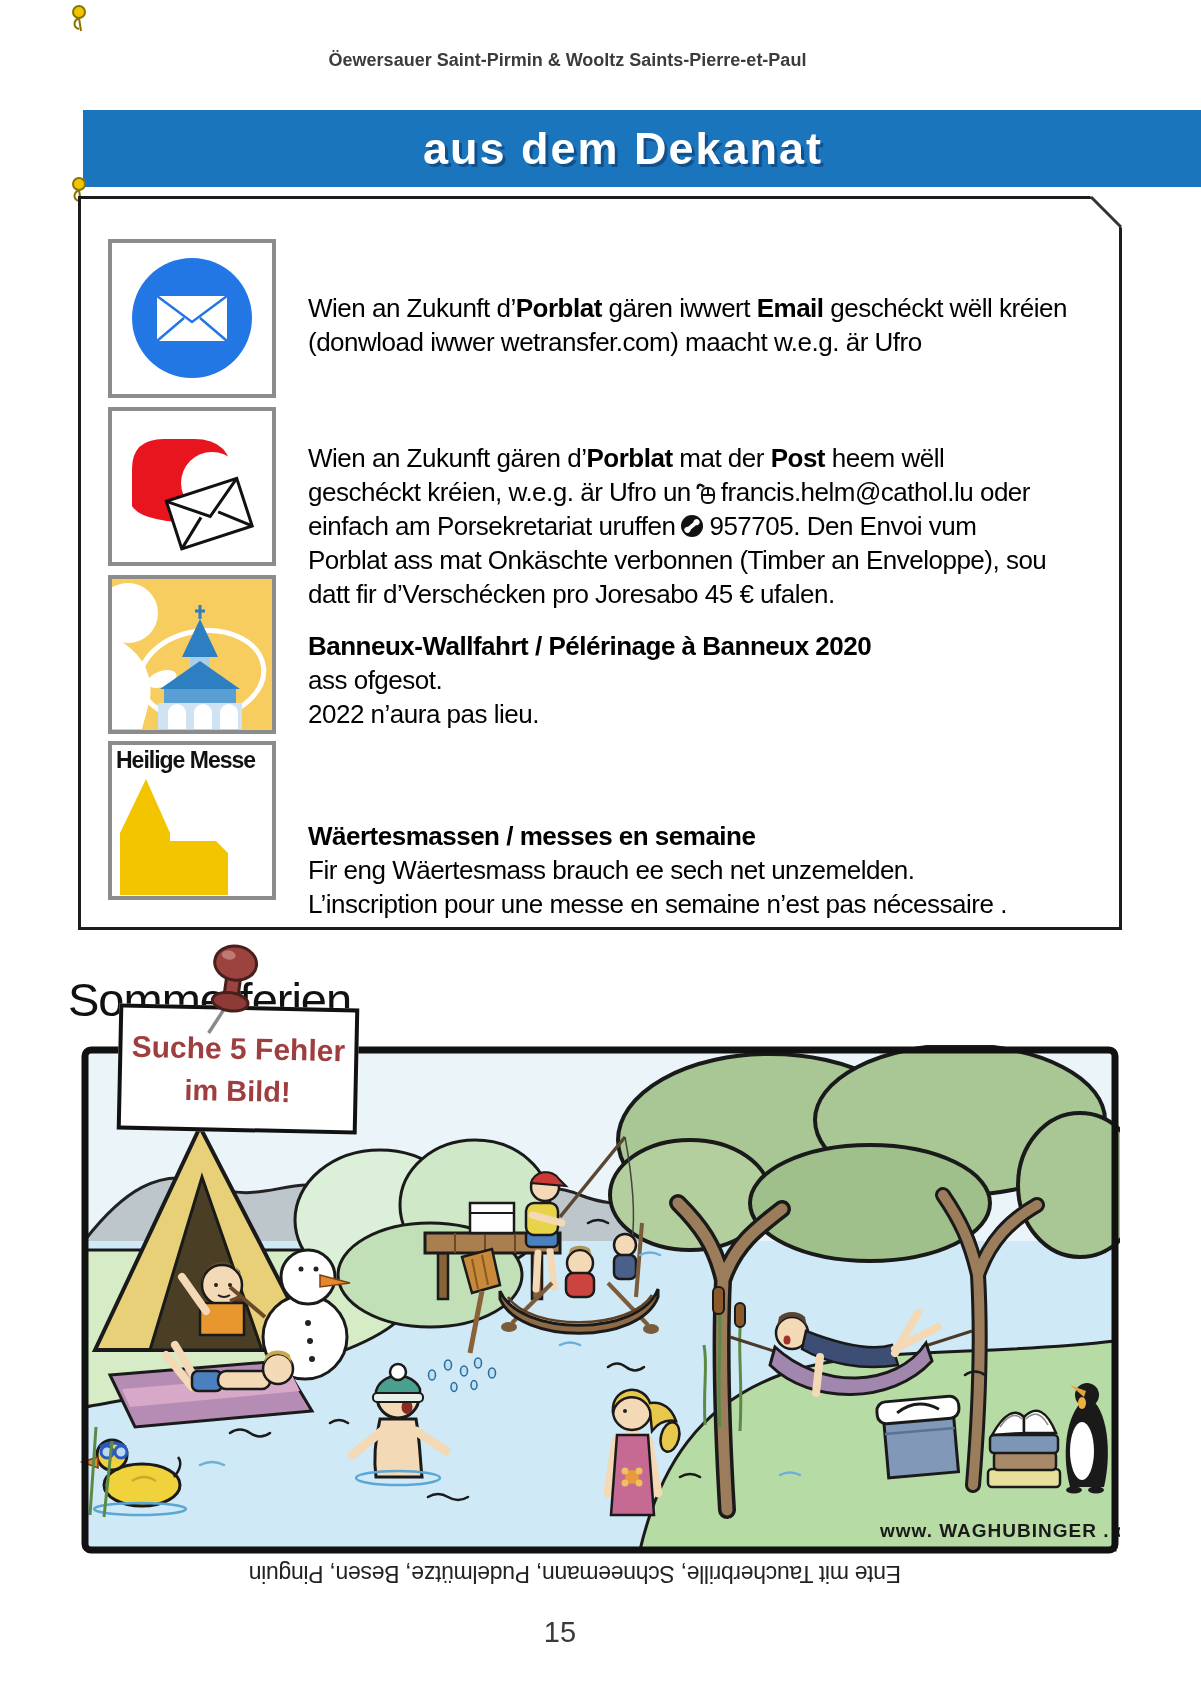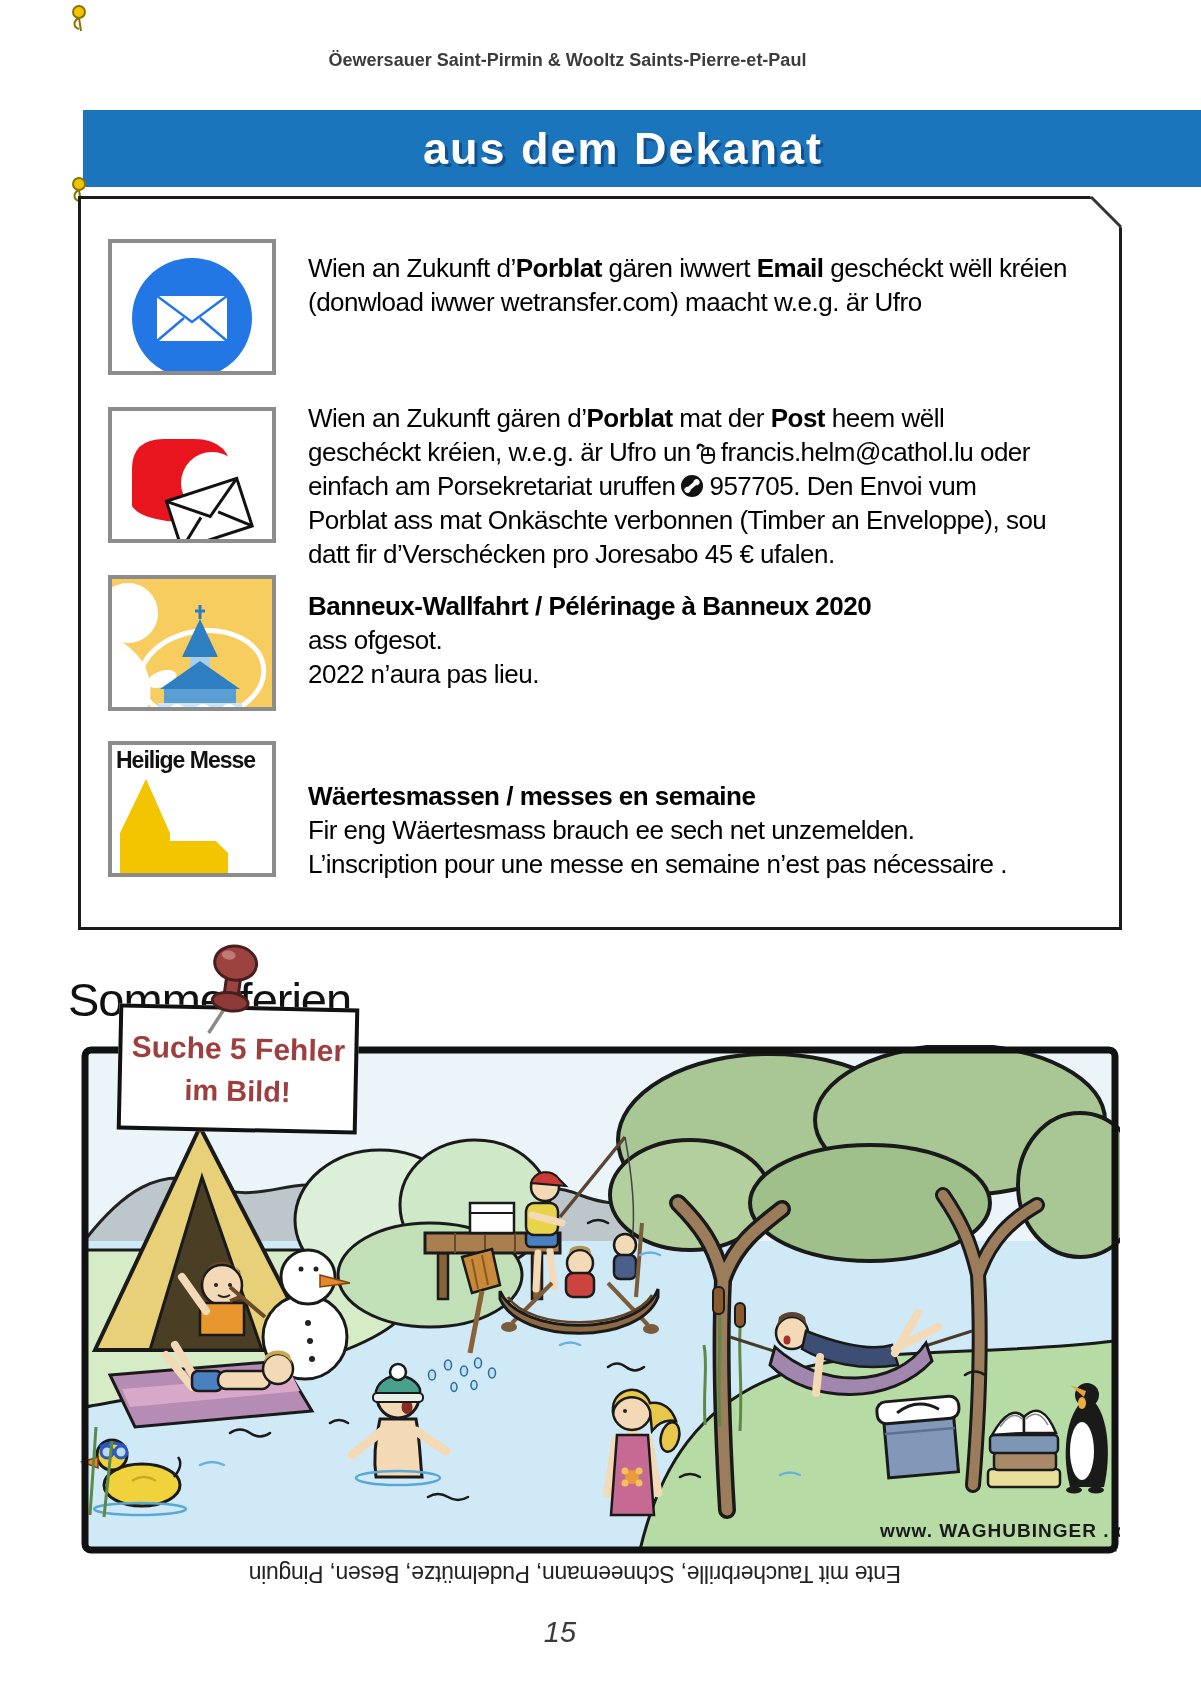--- a/index.html
+++ b/index.html
@@ -10,40 +10,40 @@
   .hdr{left:0;top:50px;width:1135px;text-align:center;font-size:18px;font-weight:600;color:#3c3c3c;letter-spacing:0;}
 
   
   .banner{left:83px;top:110px;width:1150px;height:77px;background:#1b75bc;display:flex;align-items:center;justify-content:center;}
   .banner span{color:#fff;font-size:45px;font-weight:bold;letter-spacing:2px;text-shadow:3px 3px 0 #12508c;transform:translateX(-35px);}
 
   
   .main-box{left:78px;top:196px;width:1044px;height:734px;border:3px solid #1c1c1c;background:#fff;box-sizing:border-box;}
   .fold{position:absolute;top:-3px;right:-3px;}
 
-  .tile{position:absolute;left:27px;width:168px;height:136px;border:4px solid #8c8c8c;background:#fff;box-sizing:border-box;overflow:hidden;}
+  .tile{position:absolute;left:27px;width:168px;height:159px;border:4px solid #8c8c8c;background:#fff;box-sizing:border-box;overflow:hidden;}
   .tile.banneux{background:#f8cd60;}
   .messe-label{position:absolute;left:4px;top:2px;width:154px;font-size:23px;font-weight:600;letter-spacing:-1px;color:#111;white-space:nowrap;}
 
   .col{position:absolute;left:227px;top:0;width:805px;font-size:26px;line-height:34px;letter-spacing:-0.5px;white-space:nowrap;}
-  .col .sec{position:absolute;left:0;}
+  .col .sec{position:absolute;left:0;margin-top:40px;}
   .col b{font-weight:bold;}
   .h{font-weight:bold;}
   .inline-ic{display:inline-block;vertical-align:-3px;margin:0 5px;}
 
   
   .sommer-title{left:80px;top:972px;width:1040px;text-align:left;font-size:47px;letter-spacing:-1px;color:#111;transform:translateX(-12px);}
   .cartoon{left:80px;top:1045px;width:1040px;height:510px;}
   .sign{left:118px;top:1006px;width:240px;height:126px;background:#fff;border:4px solid #111;box-sizing:border-box;transform:rotate(1.2deg);z-index:5;display:flex;flex-direction:column;align-items:center;justify-content:center;}
   .sign .l1{font-size:30px;font-weight:bold;color:#9e3e3e;line-height:44px;}
   .sign .l2{font-size:29px;font-weight:bold;color:#9e3e3e;line-height:40px;}
   .pushpin{left:197px;top:938px;z-index:6;transform:rotate(8deg);}
 
   .caption{left:75px;top:1560px;width:1000px;text-align:center;font-size:23px;letter-spacing:-0.3px;color:#222;transform:rotate(180deg);}
-  .pagenum{left:0;top:1616px;width:1120px;text-align:center;font-size:29px;color:#3a3a3a;font-style:italic;}
+  .pagenum{left:0;top:1616px;width:1120px;text-align:center;font-size:29px;color:#3a3a3a;}
 </style>
 </head>
 <body>
 
 <svg class="abs" style="left:68px;top:4px;" width="22" height="28">
   <circle cx="11" cy="8" r="6" fill="#f0c400" stroke="#8a7400" stroke-width="2"></circle>
   <path d="M11,14 C5,17 5,23 11,25 M11,14 L13,27" stroke="#8a7400" stroke-width="2" fill="none"></path>
 </svg>
 
 <div class="abs hdr">Öewersauer Saint-Pirmin &amp; Wooltz Saints-Pierre-et-Paul</div>

